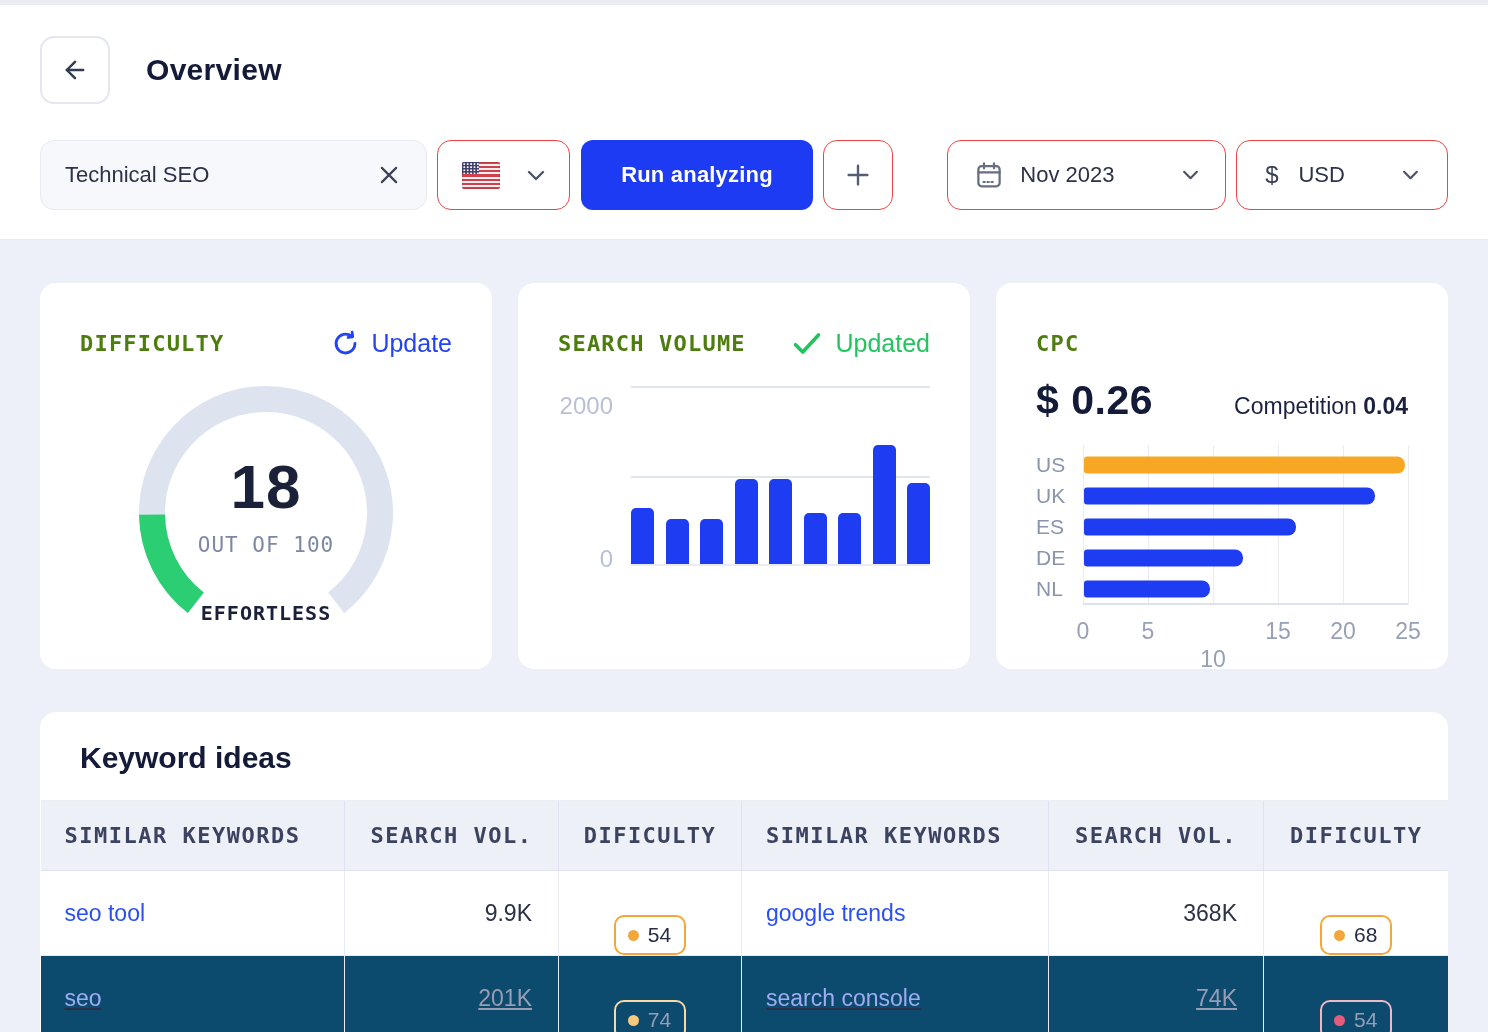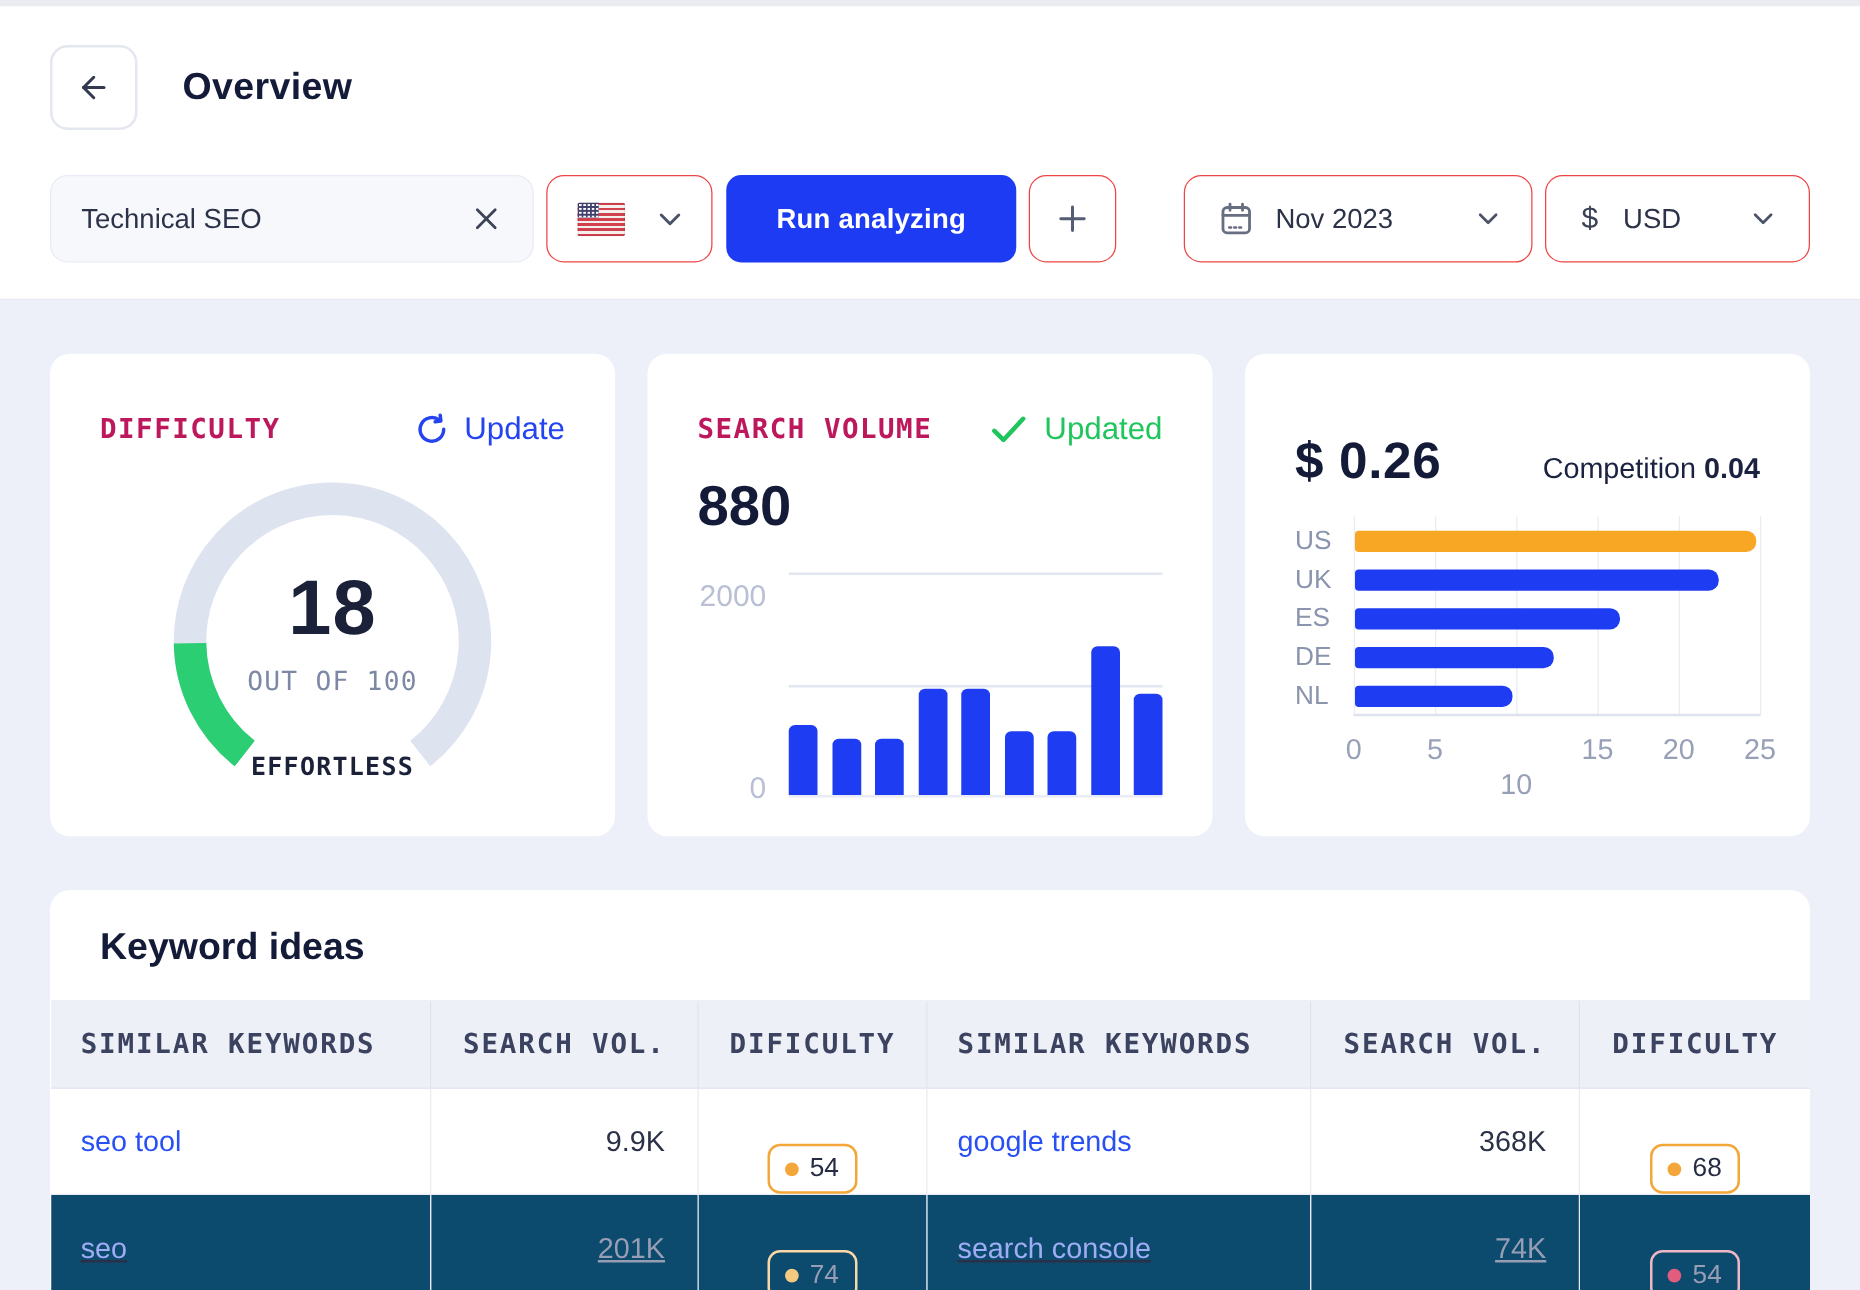--- a/index.html
+++ b/index.html
@@ -56,21 +56,21 @@
   .currency-btn { width:212px; margin-left:10px; padding:0 28px; gap:20px; }
   .chev { margin-left:auto; flex:none; }
   .dollar-sign { font-size:24px; color:#3a4156; }
 
   
   .cards { display:flex; gap:26px; padding:43px 40px 0; }
   .card { width:452px; height:386px; background:#fff; border-radius:16px; padding:44px 40px 0; position:relative; }
   .card-head { display:flex; justify-content:space-between; align-items:center; height:32px; }
   .card-label {
     font-family:"DejaVu Sans Mono","Liberation Mono",monospace;
-    font-size:22px; font-weight:700; color:#be185d; letter-spacing:1.2px;
+    font-size:22px; font-weight:700; color:#4d7c0f; letter-spacing:1.2px;
   }
   .update-link { display:flex; align-items:center; gap:12px; font-size:25px; color:#2544f0; cursor:pointer; }
   .updated-flag { display:flex; align-items:center; gap:13px; font-size:25px; color:#21c55d; }
 
   
   .gauge-wrap { width:260px; height:260px; margin:22px auto 0; position:relative; }
   .gauge-svg { width:260px; height:260px; display:block; }
   .gauge-value { position:absolute; top:70px; left:0; right:0; text-align:center; font-size:62px; font-weight:700; color:#1a2138; letter-spacing:1px; }
   .gauge-sub {
     position:absolute; top:152px; left:0; right:0; text-align:center;
@@ -258,21 +258,20 @@
       <span class="card-label">SEARCH VOLUME</span>
       <span class="updated-flag">
         <span style="display:flex;">
           <svg width="30" height="23" viewBox="0 0 24 19" fill="none" stroke="#21c55d" stroke-width="3" stroke-linecap="round" stroke-linejoin="round">
               <path d="M2.5 10.5l6 6L21.5 2.5"></path>
             </svg>
         </span>
         <span>Updated</span>
       </span>
     </div>
-    <div class="sv-value">880</div>
     <div class="sv-chart">
       <div class="sv-ylabels">
         <span class="sv-ylabel top">2000</span>
         <span class="sv-ylabel bottom">0</span>
       </div>
       <div class="sv-plot">
         <div class="sv-grid-mid"></div>
         <div class="sv-bars" id="sv-bars">
             <div class="sv-bar" style="height: 32%; background: rgb(30, 60, 242);"></div>
             <div class="sv-bar" style="height: 25.5%; background: rgb(30, 60, 242);"></div>
@@ -282,20 +281,23 @@
             <div class="sv-bar" style="height: 29%; background: rgb(30, 60, 242);"></div>
             <div class="sv-bar" style="height: 29%; background: rgb(30, 60, 242);"></div>
             <div class="sv-bar" style="height: 67.5%; background: rgb(30, 60, 242);"></div>
             <div class="sv-bar" style="height: 46%; background: rgb(30, 60, 242);"></div>
           </div>
       </div>
     </div>
   </section>
 
   <section class="card">
+    <div class="card-head">
+      <span class="card-label">CPC</span>
+    </div>
     <div class="cpc-value-row">
       <span class="cpc-value"><span>$</span> <span>0.26</span></span>
       <span class="cpc-competition"><span>Competition</span> <b>0.04</b></span>
     </div>
     <div class="cpc-chart">
       <div class="cpc-ylabels" id="cpc-ylabels">
           <div class="cpc-ylabel">US</div>
           <div class="cpc-ylabel">UK</div>
           <div class="cpc-ylabel">ES</div>
           <div class="cpc-ylabel">DE</div>

